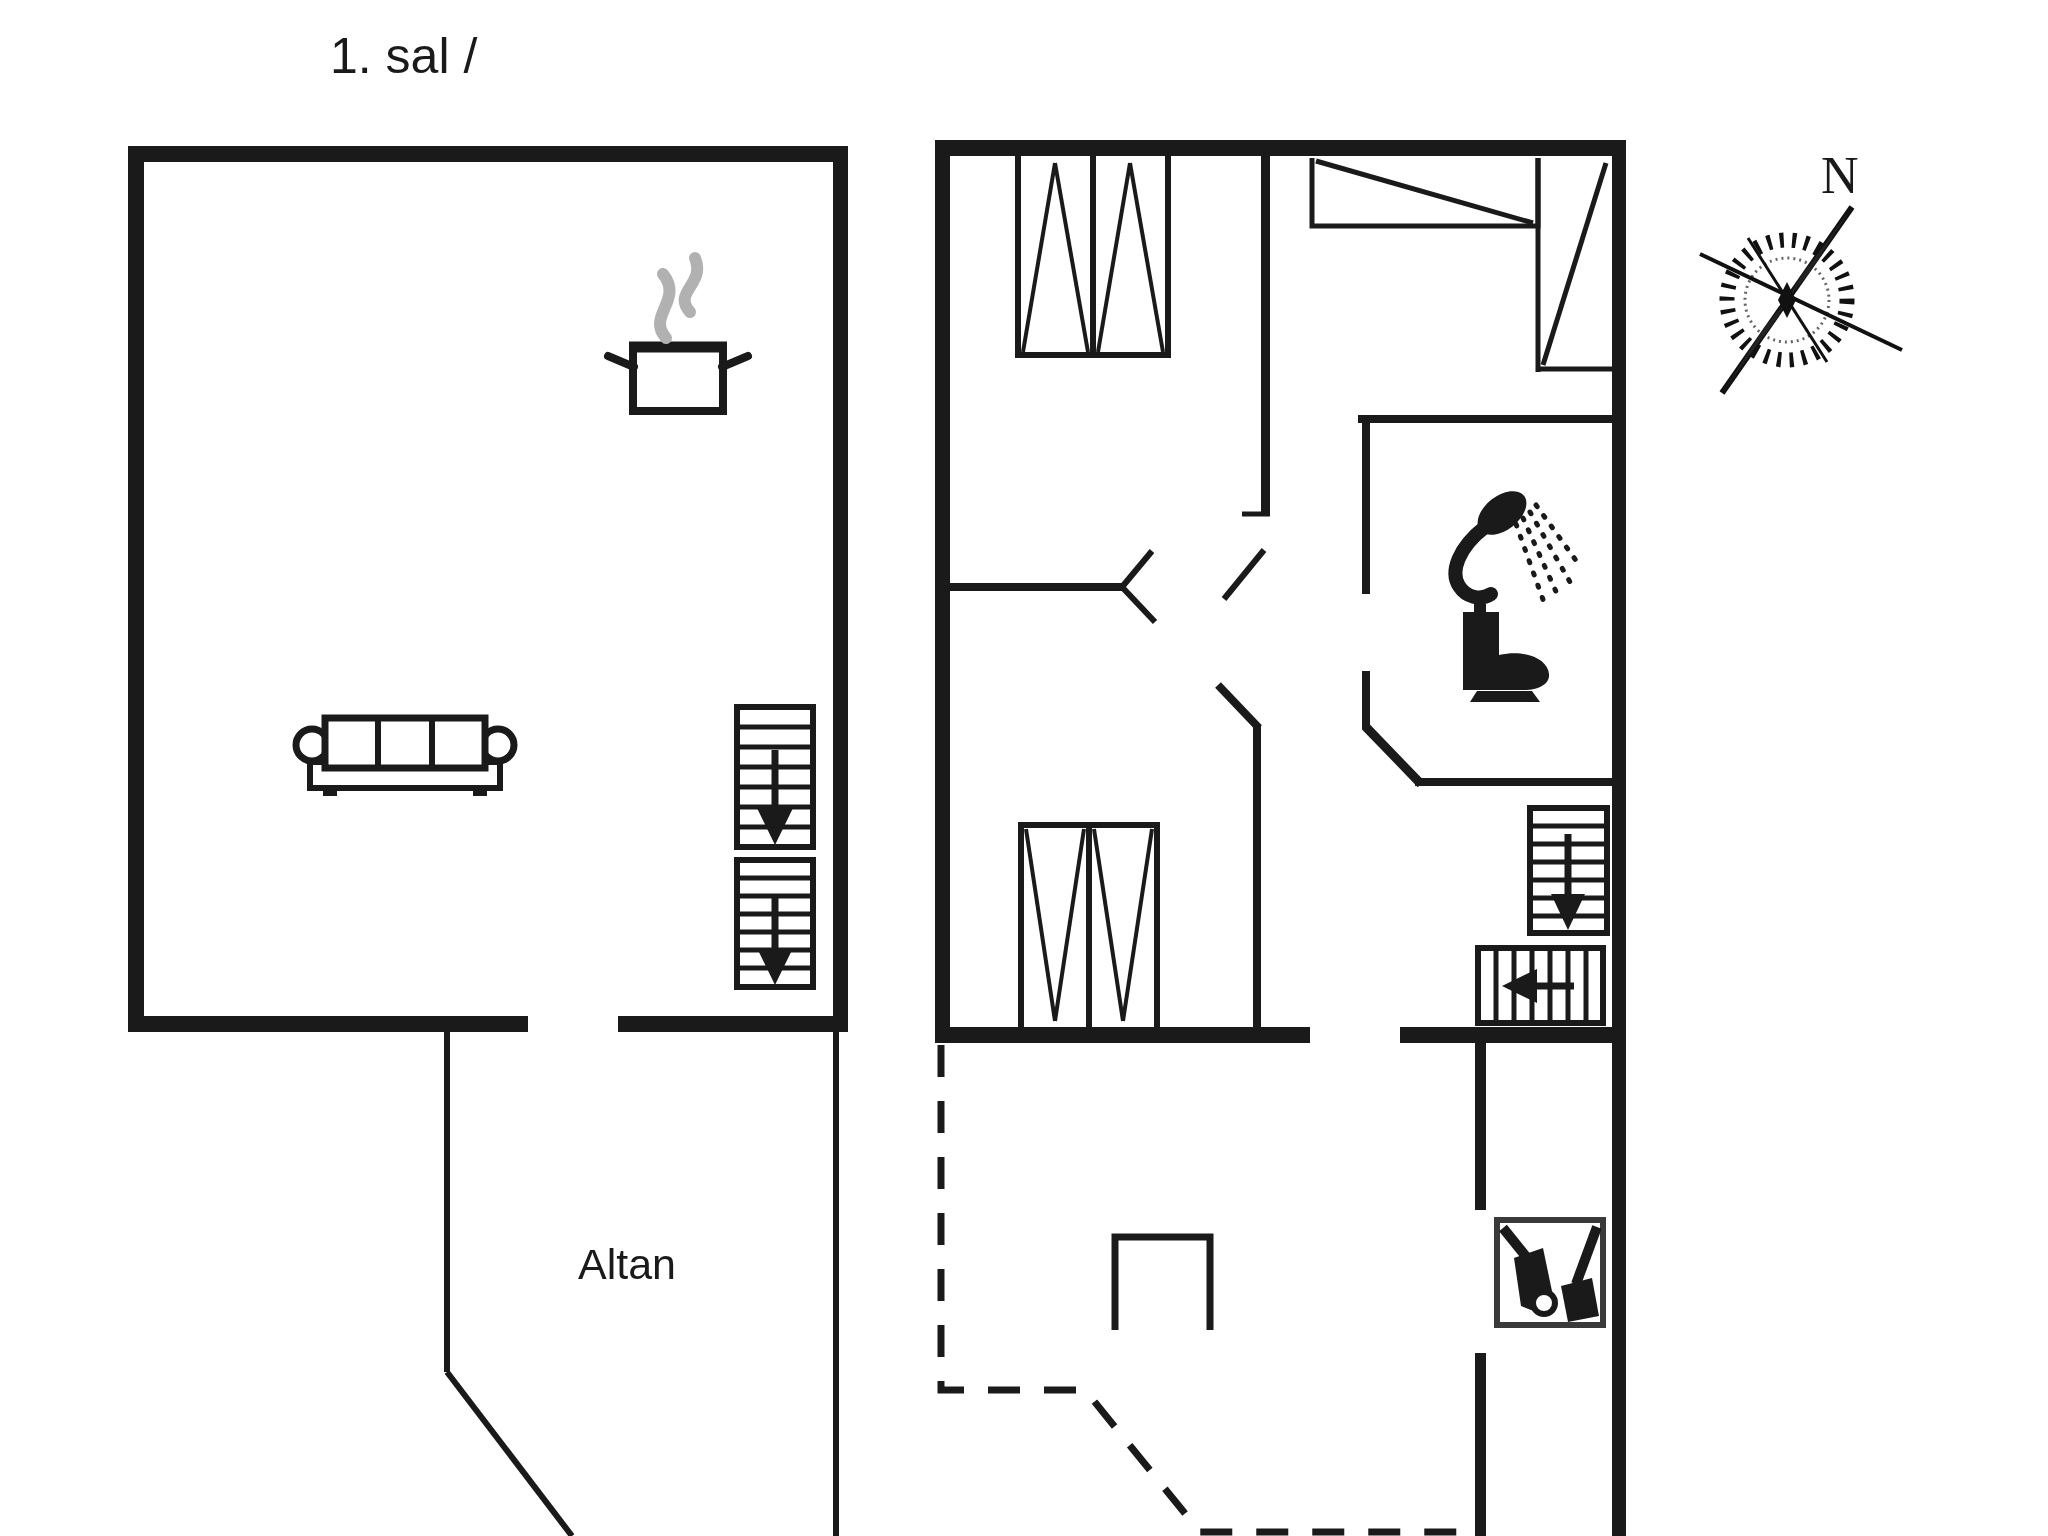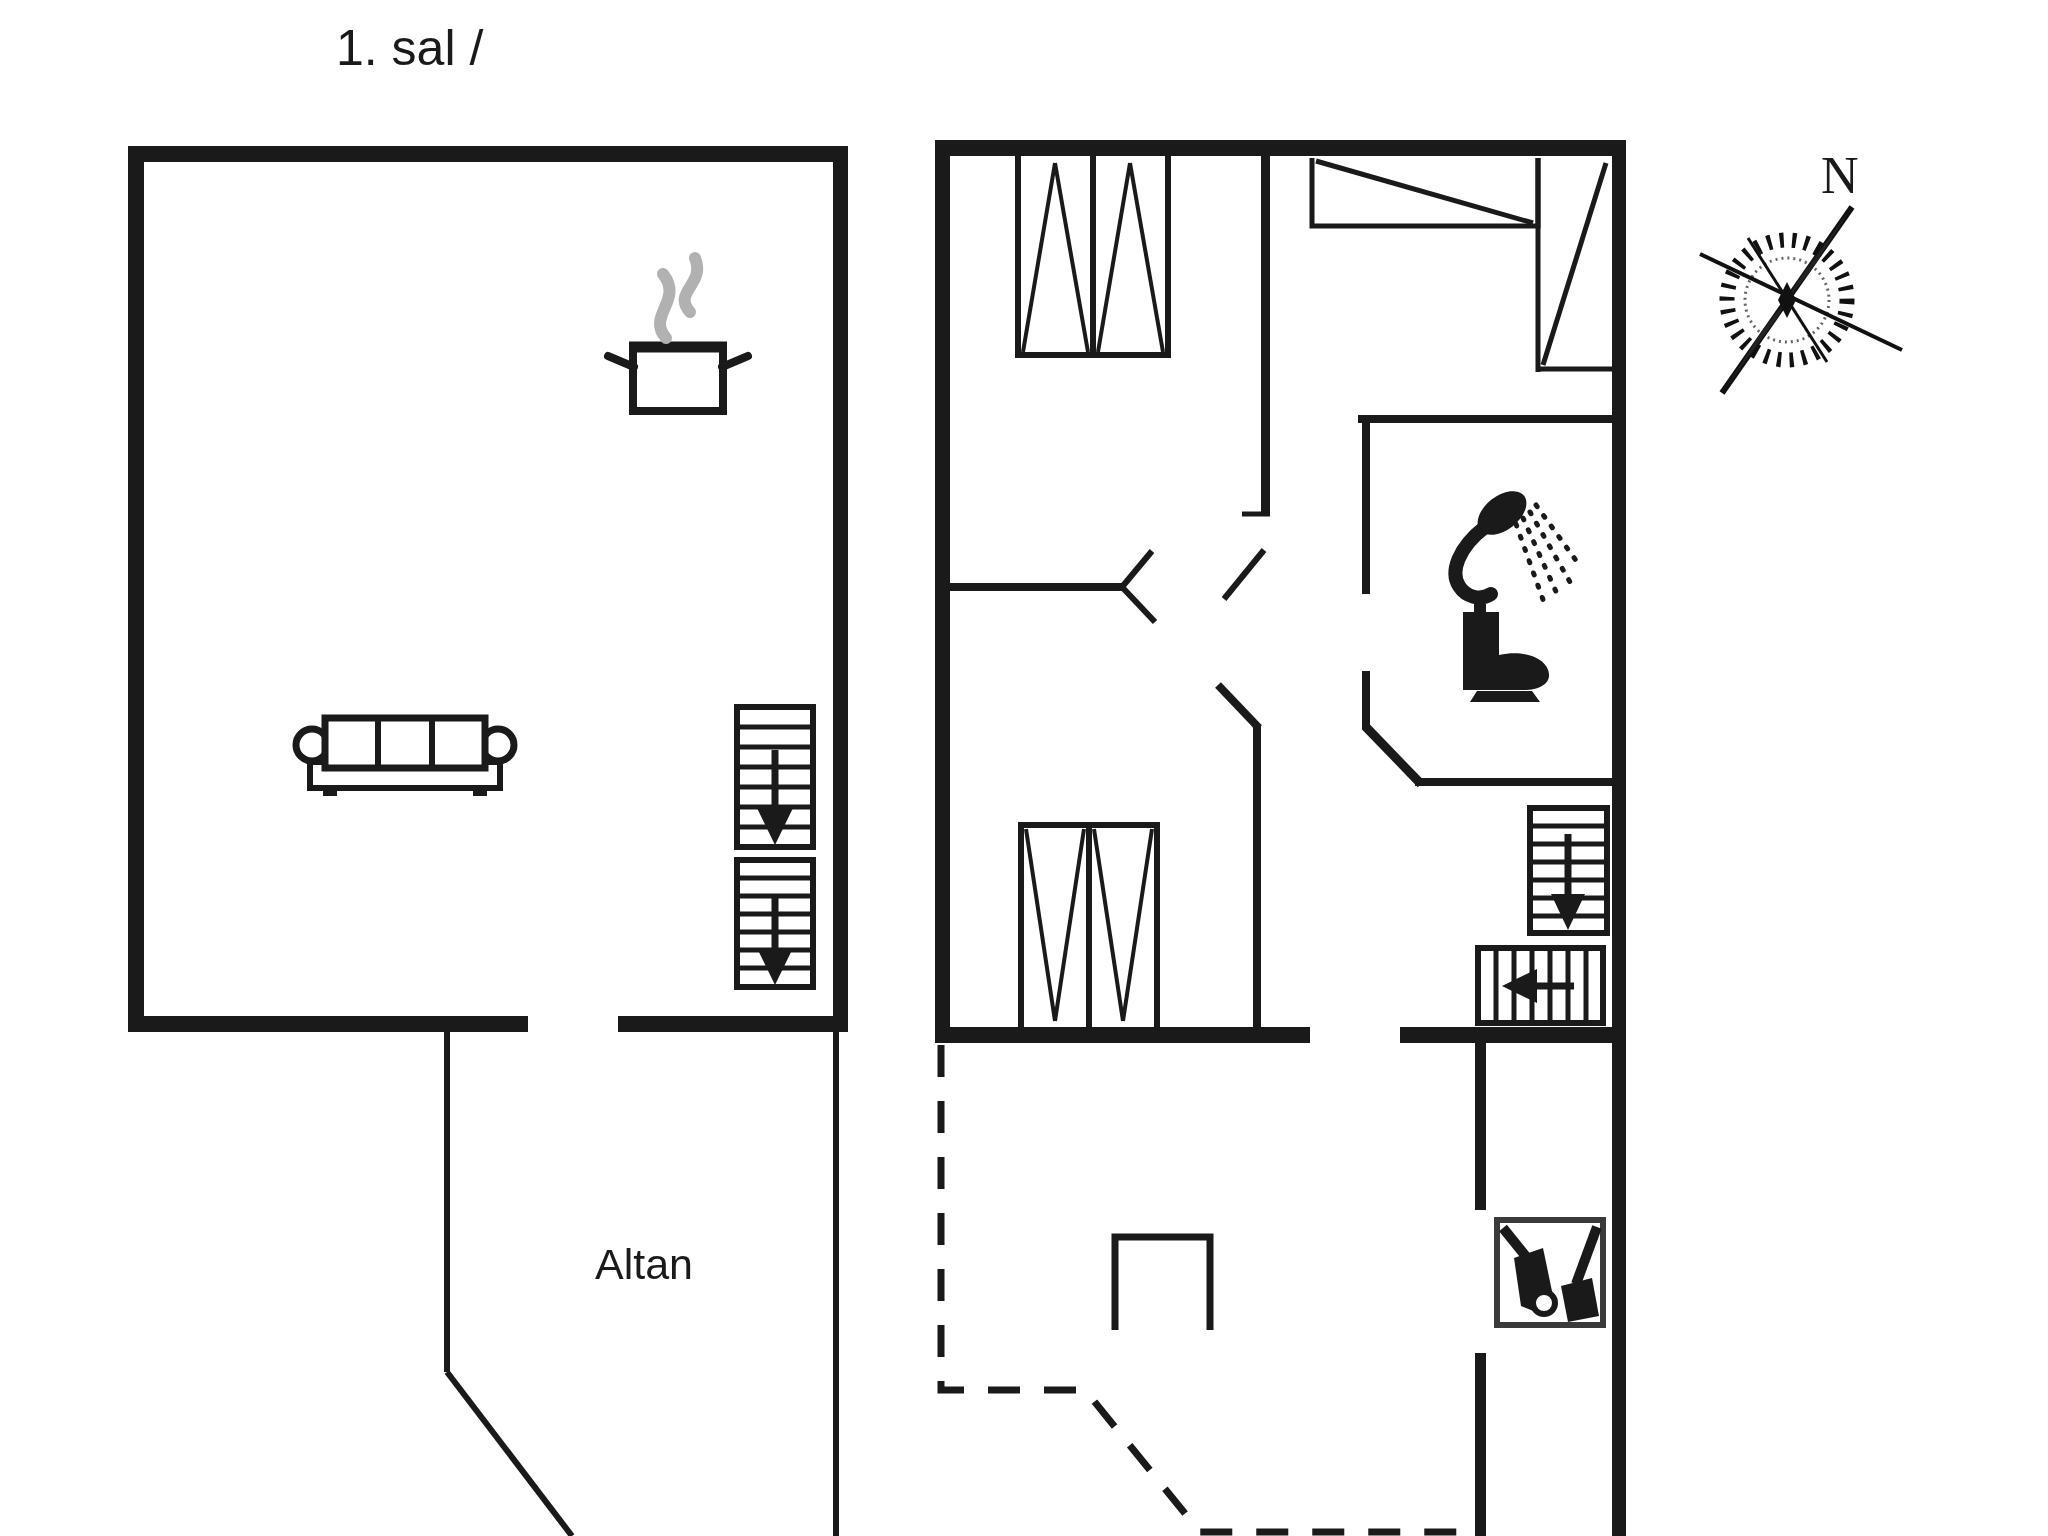--- a/index.html
+++ b/index.html
@@ -15,25 +15,25 @@
   .floor-title{font-size:50px;line-height:57px;letter-spacing:0px;}
   .balcony-label{font-size:43px;}
   .north-label{font-family:"Liberation Serif", serif;font-size:52px;}
   svg{position:absolute;left:0;top:0;}
 </style>
 </head>
 <body>
 
 <div id="canvas">
 
-  <div class="label floor-title" style="left:330px;top:20px;margin-left:6px;"><span>1. sal /</span><br>
+  <div class="label floor-title" style="left:330px;top:28px;"><span>1. sal /</span><br>
   </div>
 
 
-  <div class="label balcony-label" style="left:595px;top:1240px;">Altan</div>
+  <div class="label balcony-label" style="left:578px;top:1240px;">Altan</div>
 
   <div class="label north-label" style="left:1821px;top:146px;">N</div>
 
   <svg width="2048" height="1536" viewBox="0 0 2048 1536">
 
     <g>
 
       <g fill="#1a1a1a">
         <rect x="128" y="146" width="720" height="16"></rect>
         <rect x="128" y="146" width="16" height="886"></rect>

